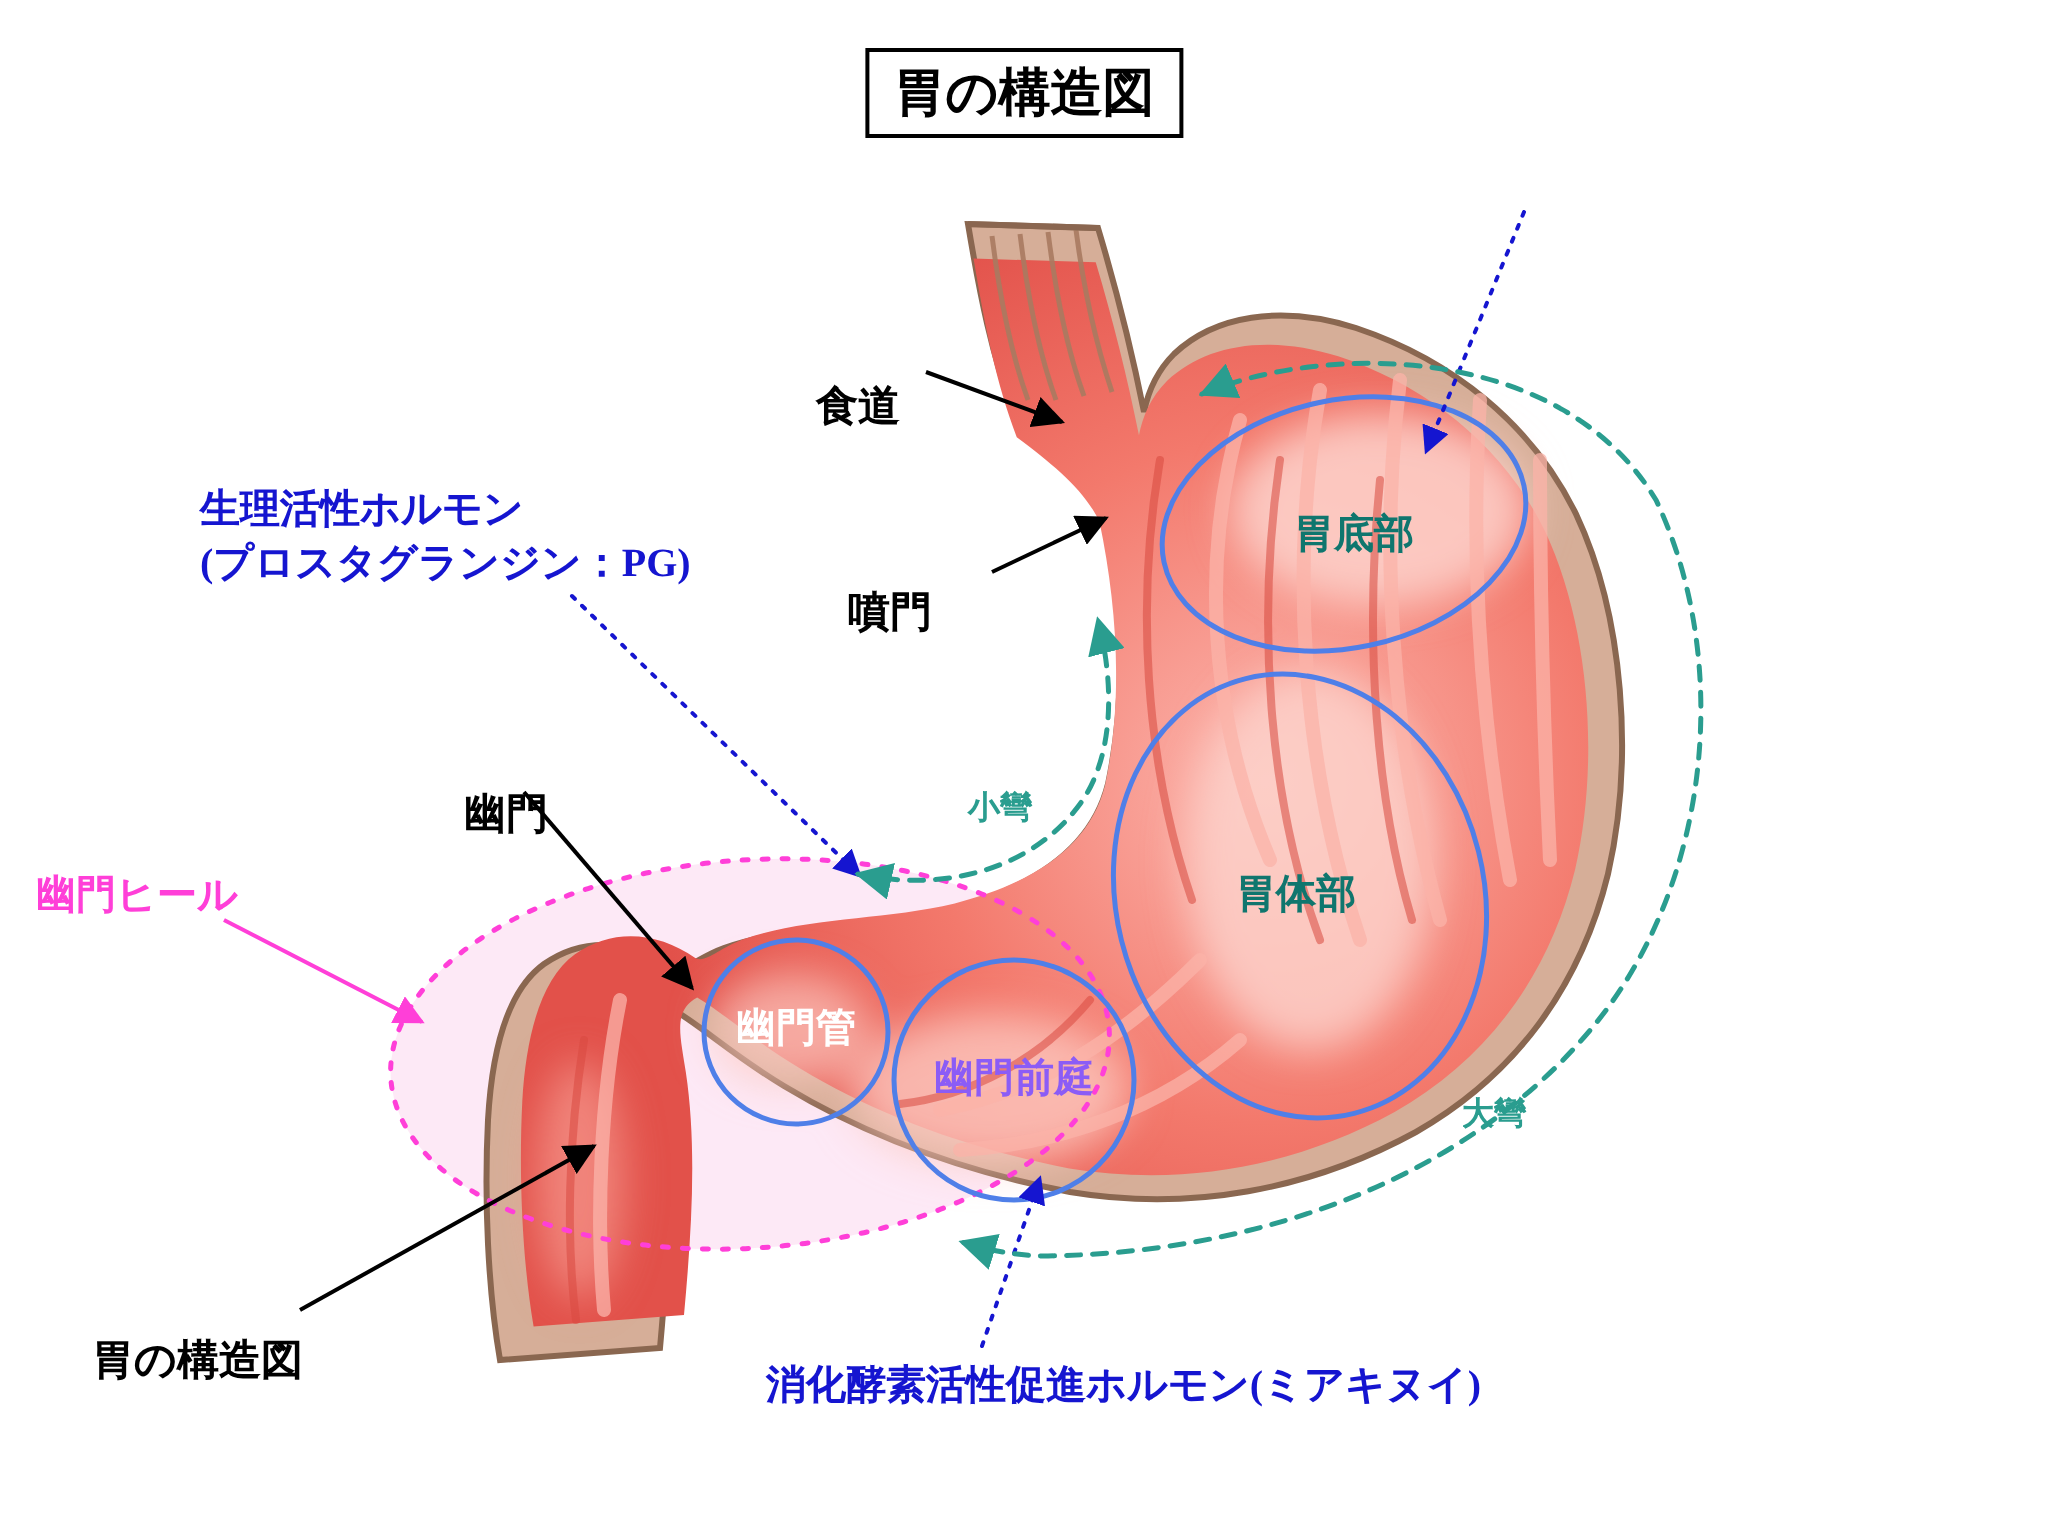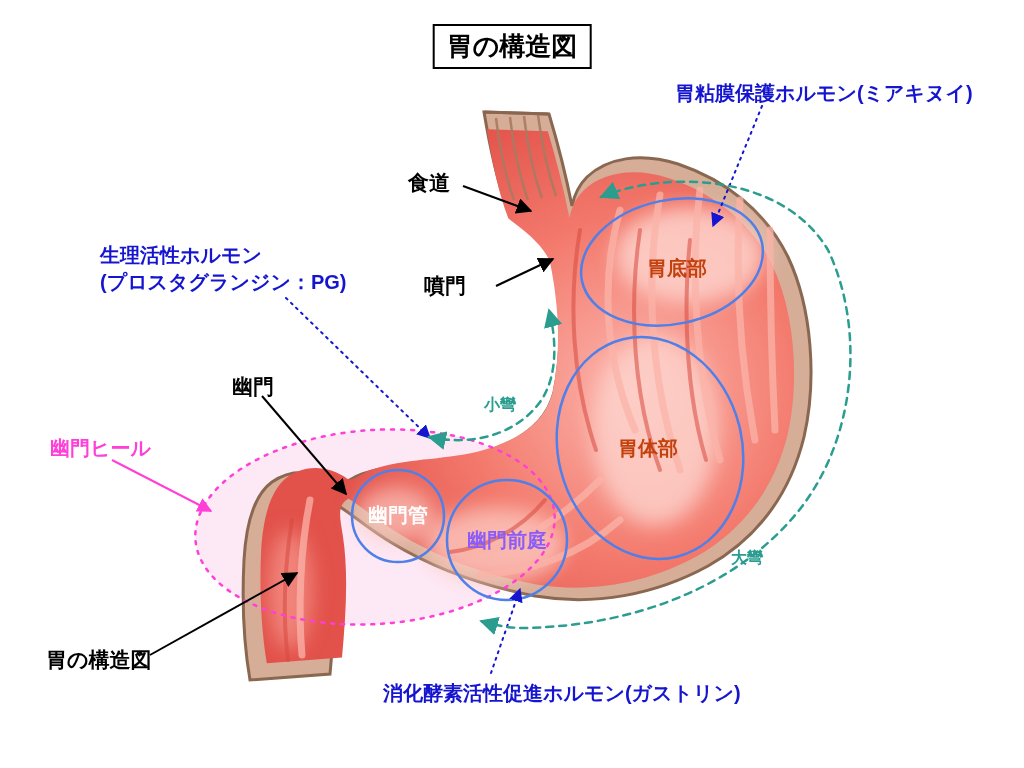--- a/index.html
+++ b/index.html
@@ -1,27 +1,27 @@
 <!DOCTYPE html>
 <html><head>
 <meta charset="utf-8">
 <style>
   html,body{margin:0;padding:0;background:#ffffff;}
   .page{
     position:relative;width:1024px;height:768px;overflow:hidden;background:#ffffff;
-    font-family:Liberation Sans, sans-serif;
+    font-family:Liberation Serif, serif;
   }
   .page svg{position:absolute;left:0;top:0;}
   .lbl{position:absolute;font-weight:bold;white-space:nowrap;line-height:1.35;}
-  .lbl-black{color:#000000;font-size:21px;}
+  .lbl-black{color:#000000;font-size:21px;margin-top:20px;}
   .lbl-blue{color:#1515d0;font-size:20px;}
   .lbl-teal{color:#2a9d8f;font-size:16px;}
   .lbl-magenta{color:#ff3fd8;font-size:20px;}
   .lbl-region{font-size:20px;transform:translate(-50%,-50%);}
-  .c-pinkwhite{color:#c2410c;}
+  .c-pinkwhite{color:#0f766e;}
   .c-white{color:#ffffff;}
   .c-orchid{color:#8b5cf6;}
   .title-box{
     position:absolute;left:50%;top:24px;transform:translateX(-50%);
     border:2.5px solid #000;color:#000;font-size:26px;font-weight:bold;
     padding:3px 12px;background:#ffffff;white-space:nowrap;
   }
 </style>
 </head>
 <body>
@@ -168,30 +168,29 @@
     </g>
   </svg>
 
   <div class="title-box">胃の構造図</div>
 
   <div class="lbl lbl-black" style="left:408px;top:169px;">食道</div>
   <div class="lbl lbl-black" style="left:424px;top:272px;">噴門</div>
   <div class="lbl lbl-black" style="left:232px;top:373px;">幽門</div>
   <div class="lbl lbl-black" style="left:46px;top:646px;">胃の構造図</div>
 
-  <div class="lbl lbl-magenta" style="left:50px;top:435px;">幽門ヒール</div>
+  <div class="lbl lbl-magenta" style="left:18px;top:435px;">幽門ヒール</div>
 
   <div class="lbl lbl-teal" style="left:484px;top:394px;">小彎</div>
   <div class="lbl lbl-teal" style="left:731px;top:547px;">大彎</div>
 
-  <div class="lbl lbl-blue" style="left:675px;top:80px;">胃粘膜保護ホルモン(ミアキヌイ)</div>
   <div class="lbl lbl-blue" style="left:100px;top:242px;">
     <div>生理活性ホルモン</div>
     <div>(プロスタグランジン：PG)</div>
   </div>
-  <div class="lbl lbl-blue" style="left:383px;top:680px;">消化酵素活性促進ホルモン(ガストリン)</div>
+  <div class="lbl lbl-blue" style="left:383px;top:680px;">消化酵素活性促進ホルモン(ミアキヌイ)</div>
 
   <div class="lbl lbl-region c-pinkwhite" style="left:677px;top:268px;">胃底部</div>
   <div class="lbl lbl-region c-pinkwhite" style="left:648px;top:448px;">胃体部</div>
   <div class="lbl lbl-region c-white" style="left:398px;top:515px;text-align:right;">幽門管</div>
   <div class="lbl lbl-region c-orchid" style="left:507px;top:540px;">幽門前庭</div>
 
 </div>
 
 </body></html>

